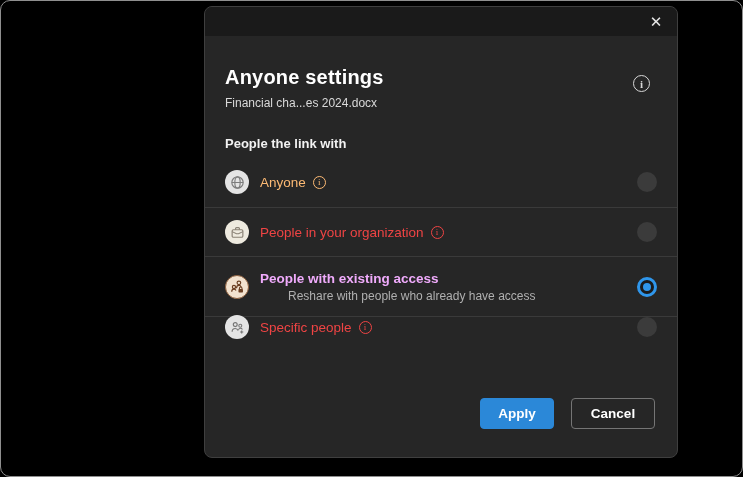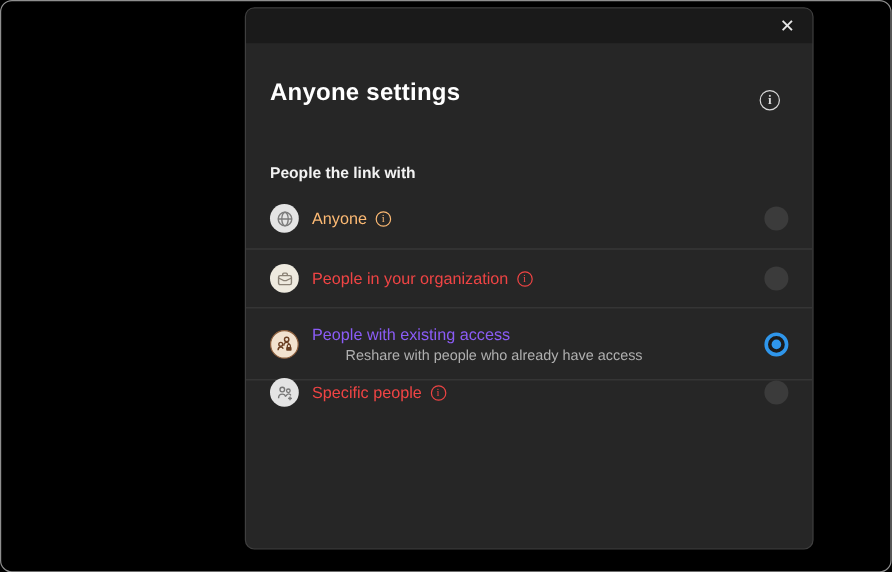--- a/index.html
+++ b/index.html
@@ -45,21 +45,21 @@
   .row4 { top:295px; height:50px; }
   .opt-icon {
     width:24px; height:24px; border-radius:50%; flex:0 0 auto;
     display:flex; align-items:center; justify-content:center; margin-right:11px;
   }
   .opt-icon.gray  { background:#e4e4e4; }
   .opt-icon.cream { background:#eeeadf; }
   .opt-icon.tan   { background:#f2e2cf; border:1px solid #8d5f3d; }
   .opt-label { font-size:13.5px; color:#ef4444; display:flex; align-items:center; gap:7px; }
   .row1 .opt-label { color:#fdba74; }
-  .opt-label.strong { color:#8b5cf6; font-weight:400; }
+  .opt-label.strong { color:#f0abfc; font-weight:700; }
   .opt-text-col { display:flex; flex-direction:column; gap:3px; }
   .opt-desc { font-size:12px; color:#b0b0b0;margin-left:28px; }
   .info-i {
     display:inline-flex; width:13px; height:13px; border:1px solid currentColor; border-radius:50%;
     font-size:9px; align-items:center; justify-content:center; flex:0 0 auto;
     font-family:"Liberation Serif", serif; font-style:normal;
   }
   .radio { margin-left:auto; flex:0 0 auto; width:20px; height:20px; border-radius:50%; }
   .radio.off { background:#3b3b3b; }
   .radio.on  {
@@ -80,20 +80,21 @@
 <body>
 
 <div class="frame">
   <div class="dialog" role="dialog">
 
     <div class="titlebar"></div>
     <button class="close-btn">✕</button>
 
     <div class="dlg-title">Anyone settings</div>
     <div class="info-top">i</div>
+    <div class="file-name">Financial cha...es 2024.docx</div>
 
     <div class="section-header">People the link with</div>
 
     <div class="row row1 divided">
       <span class="opt-icon gray">
         <svg width="15" height="15" viewBox="0 0 14 14">
           <circle cx="7" cy="7" r="5.3" fill="none" stroke="#7d7d7d" stroke-width="1.1"></circle>
           <ellipse cx="7" cy="7" rx="2.5" ry="5.3" fill="none" stroke="#7d7d7d" stroke-width="1.1"></ellipse>
           <line x1="1.7" y1="7" x2="12.3" y2="7" stroke="#7d7d7d" stroke-width="1.1"></line>
         </svg>
@@ -151,15 +152,19 @@
           <line x1="9.4" y1="11.2" x2="12.4" y2="11.2" stroke="#777777" stroke-width="1.1"></line>
         </svg>
       </span>
       <span class="opt-label">
         <span>Specific people</span>
         <span class="info-i">i</span>
       </span>
       <span class="radio off"></span>
     </div>
 
+    <div class="btn-bar">
+      <button class="btn primary">Apply</button>
+      <button class="btn secondary">Cancel</button>
+    </div>
 
   </div>
 </div>
 
 </body></html>

